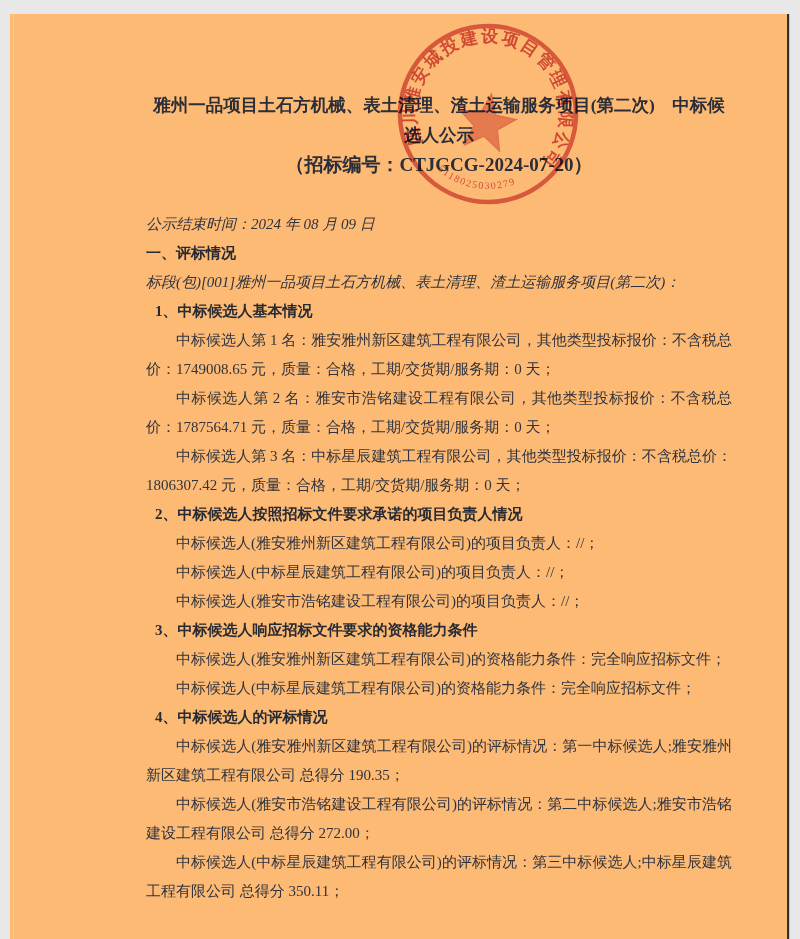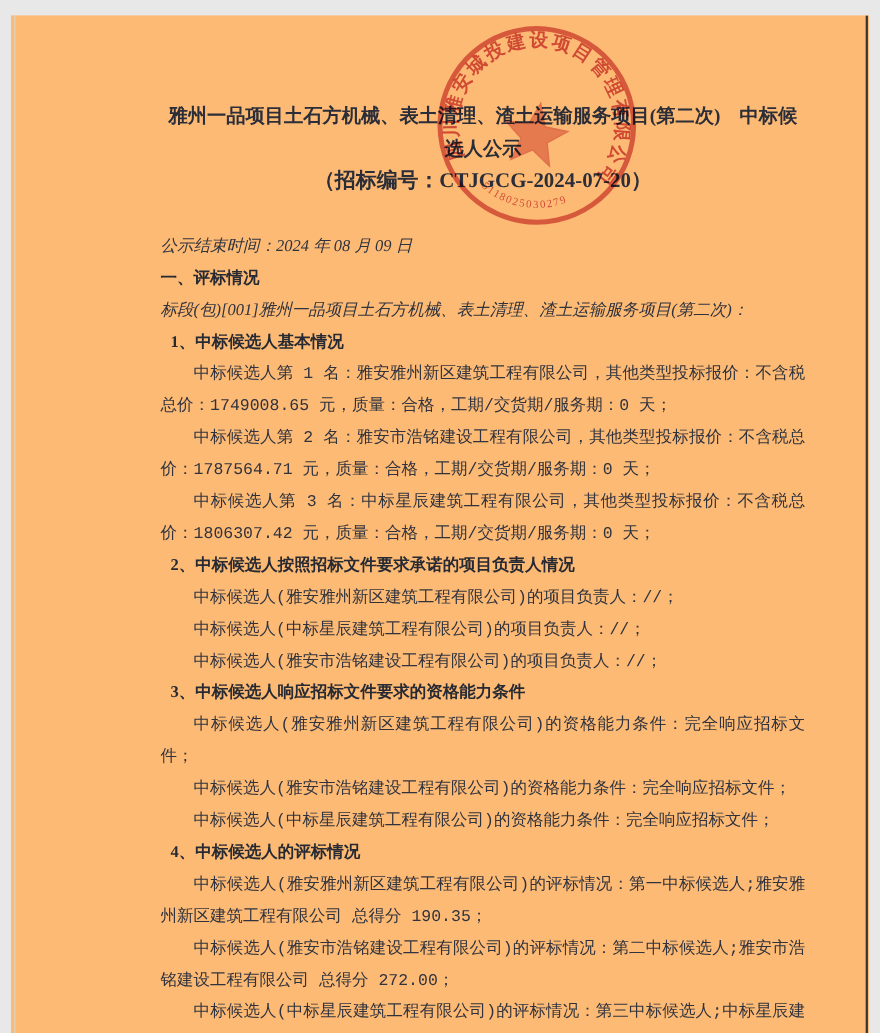--- a/index.html
+++ b/index.html
@@ -39,21 +39,21 @@
     font-weight:bold;
     text-align:center;
     line-height:30px;
     margin-bottom:30px;
     color:#2b2e38;
   }
   p{margin:0;padding:0;}
   .line{text-indent:0;font-style:italic;}
   .h1{font-weight:bold;color:#272a33;}
   .sub{font-weight:bold;text-indent:0.6em;color:#272a33;}
-  .para{text-indent:2em;text-align:justify;font-family:Liberation Mono, monospace;}
+  .para{text-indent:2em;text-align:justify;}
   .seal{
     position:absolute;
     left:373px;top:-5px;
     width:210px;height:210px;
     mix-blend-mode:multiply;
     opacity:0.88;
     pointer-events:none;
   }
 </style>
 </head>
@@ -77,21 +77,20 @@
     <p class="para">中标候选人第 2 名：雅安市浩铭建设工程有限公司，其他类型投标报价：不含税总价：1787564.71 元，质量：合格，工期/交货期/服务期：0 天；</p>
     <p class="para">中标候选人第 3 名：中标星辰建筑工程有限公司，其他类型投标报价：不含税总价：1806307.42 元，质量：合格，工期/交货期/服务期：0 天；</p>
 
     <p class="sub">2、中标候选人按照招标文件要求承诺的项目负责人情况</p>
     <p class="para">中标候选人(雅安雅州新区建筑工程有限公司)的项目负责人：//；</p>
     <p class="para">中标候选人(中标星辰建筑工程有限公司)的项目负责人：//；</p>
     <p class="para">中标候选人(雅安市浩铭建设工程有限公司)的项目负责人：//；</p>
 
     <p class="sub">3、中标候选人响应招标文件要求的资格能力条件</p>
     <p class="para">中标候选人(雅安雅州新区建筑工程有限公司)的资格能力条件：完全响应招标文件；</p>
-    <p class="para">中标候选人(雅安市浩铭建设工程有限公司)的资格能力条件：完全响应招标文件；</p>
     <p class="para">中标候选人(中标星辰建筑工程有限公司)的资格能力条件：完全响应招标文件；</p>
 
     <p class="sub">4、中标候选人的评标情况</p>
     <p class="para">中标候选人(雅安雅州新区建筑工程有限公司)的评标情况：第一中标候选人;雅安雅州新区建筑工程有限公司 总得分 190.35；</p>
     <p class="para">中标候选人(雅安市浩铭建设工程有限公司)的评标情况：第二中标候选人;雅安市浩铭建设工程有限公司 总得分 272.00；</p>
     <p class="para">中标候选人(中标星辰建筑工程有限公司)的评标情况：第三中标候选人;中标星辰建筑工程有限公司 总得分 350.11；</p>
   </div>
 
   <svg class="seal" viewBox="-105 -105 210 210" xmlns="http://www.w3.org/2000/svg">
     <g transform="rotate(10)">

